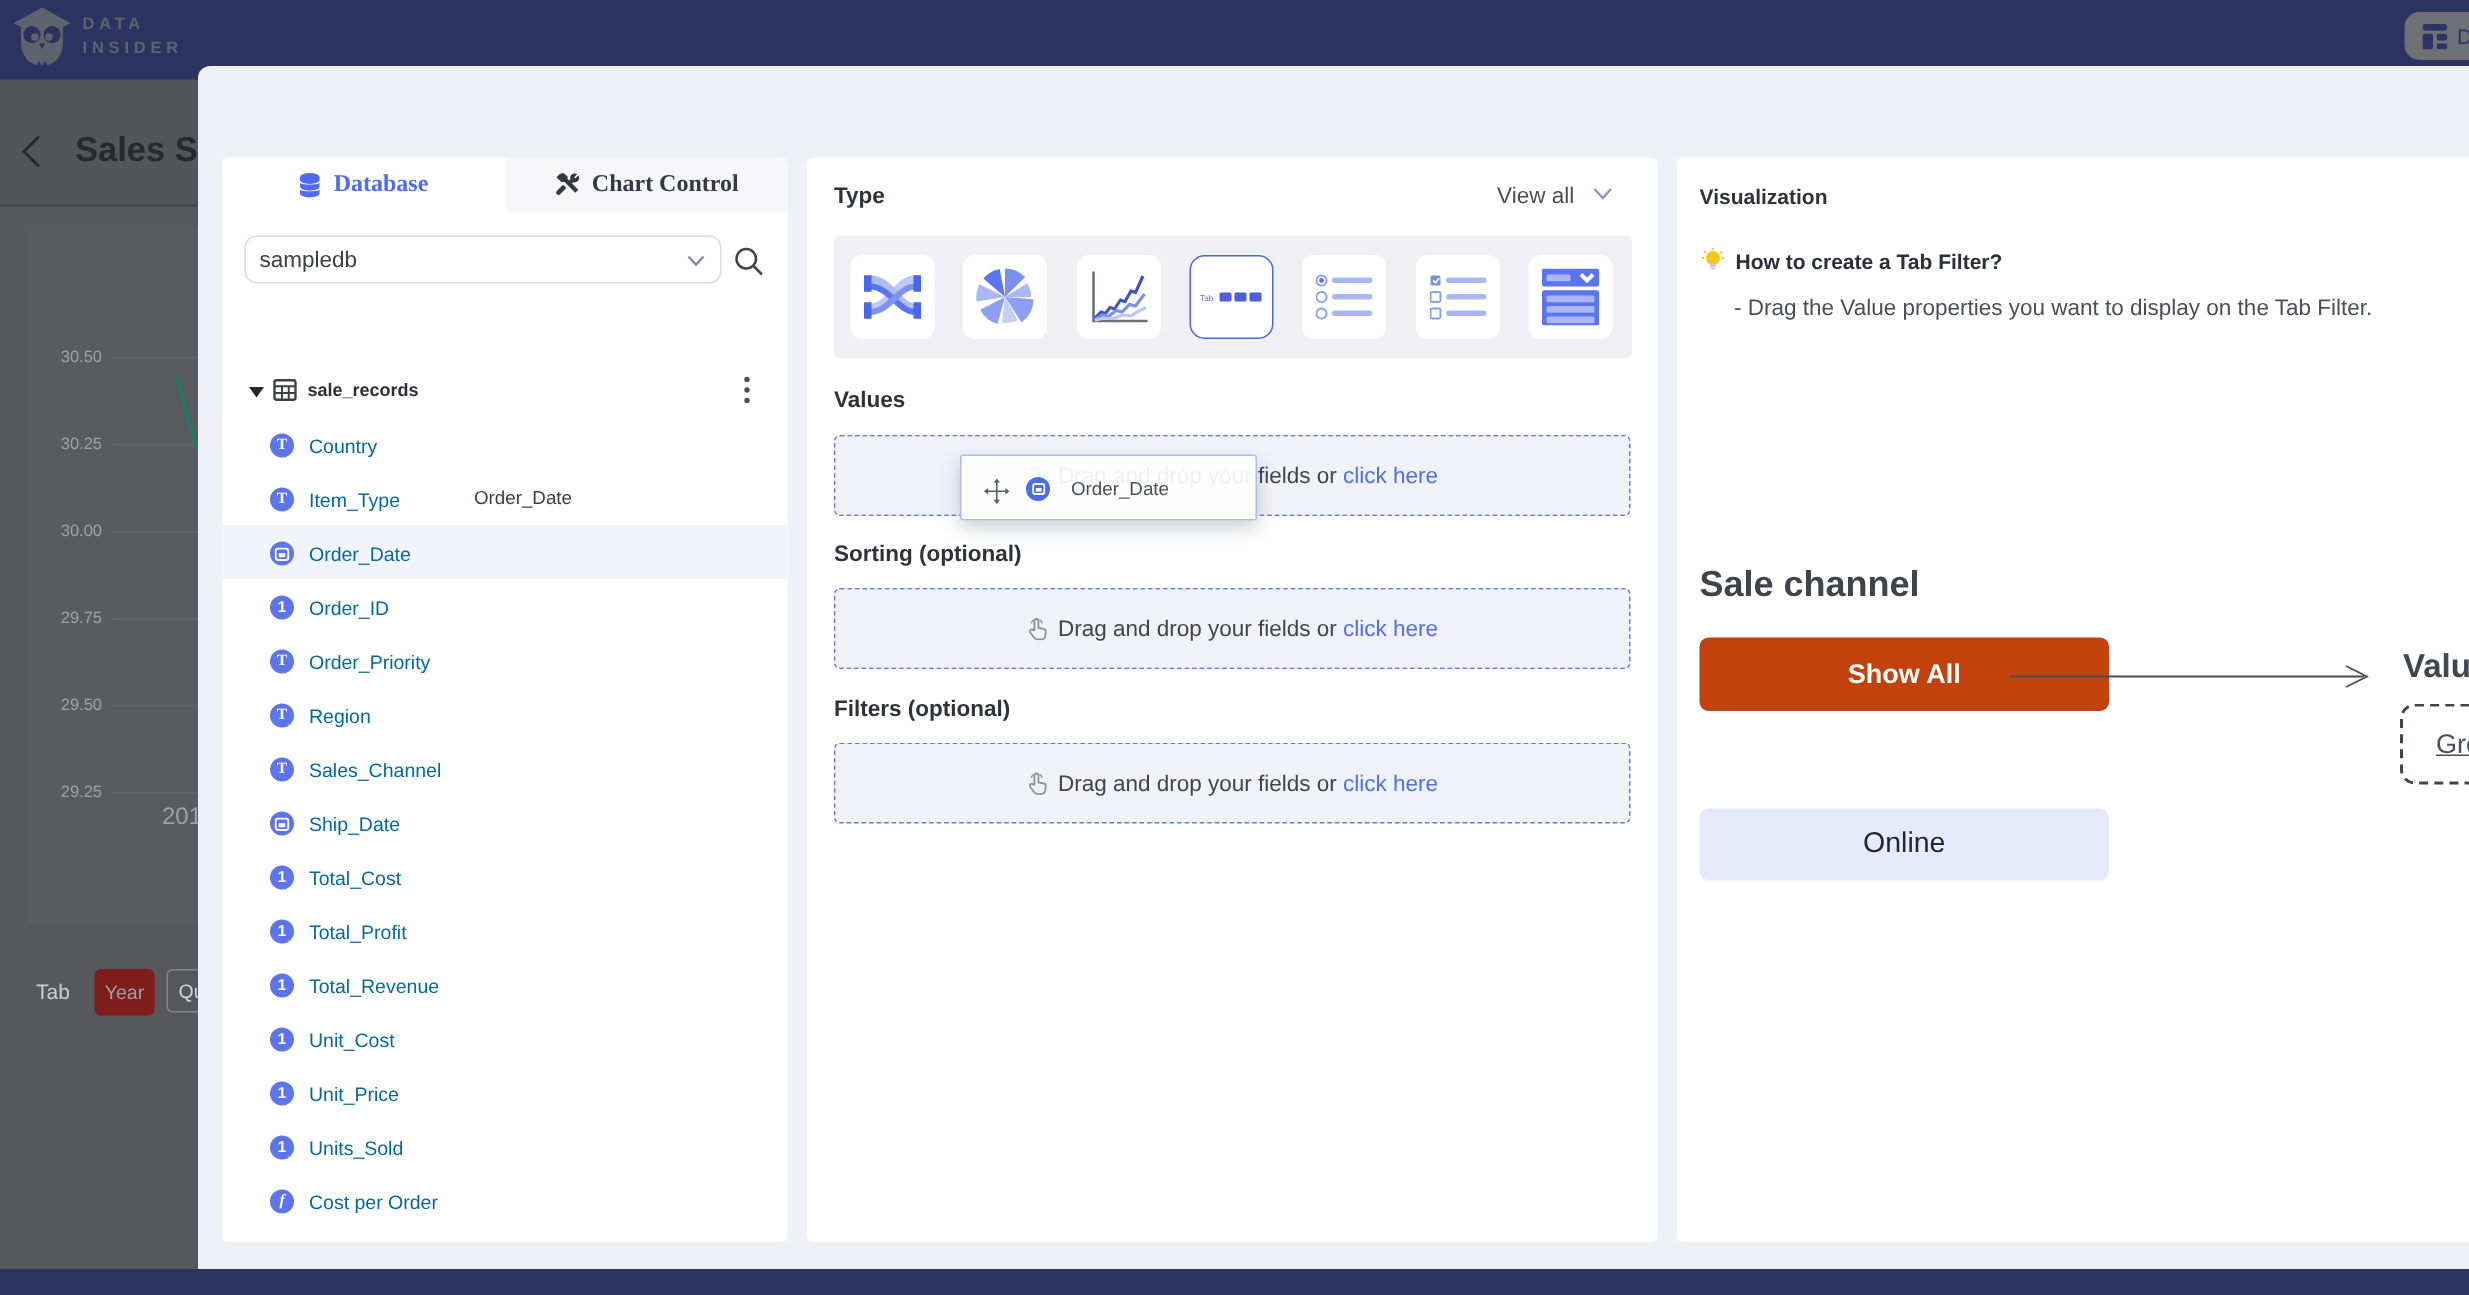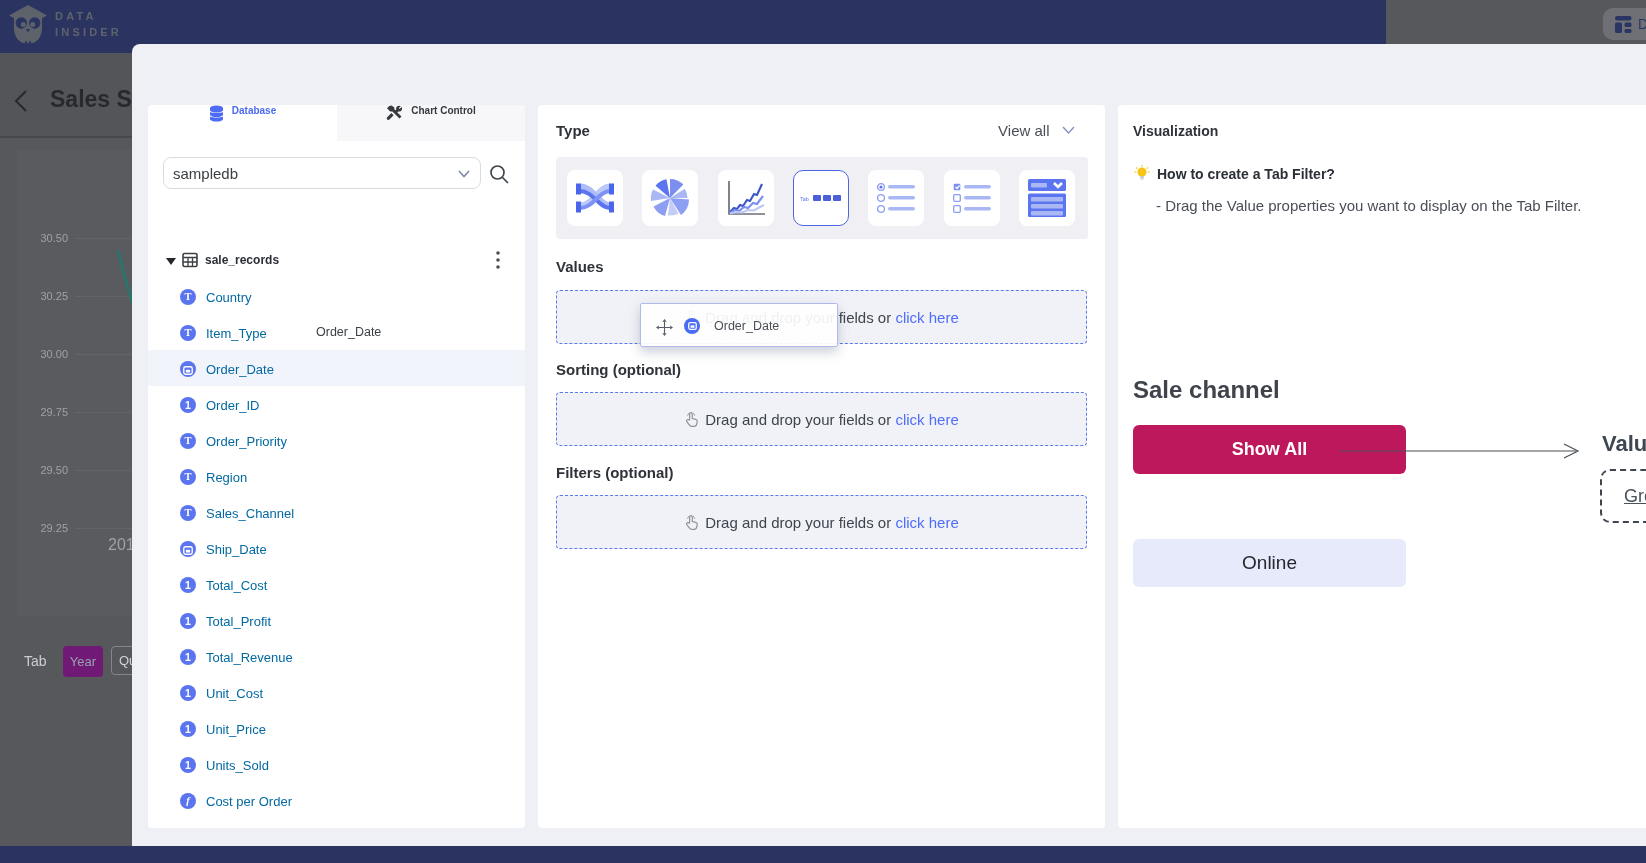--- a/index.html
+++ b/index.html
@@ -1,46 +1,46 @@
 <!DOCTYPE html>
 <html><head>
 <meta charset="utf-8">
 <style>
 * { margin:0; padding:0; box-sizing:border-box; }
 html,body { width:1646px; height:863px; overflow:hidden; font-family:"Liberation Sans", sans-serif; }
 #stage { position:absolute; left:0; top:0; width:1646px; height:863px; background:#57585c; overflow:hidden; }
 .abs { position:absolute; }
 
 
-#nav { position:absolute; left:0; top:0; width:1386px; height:53px; background:#2b3461; }
+#nav { position:absolute; left:0; top:0; width:1646px; height:53px; background:#2b3461; }
 #logo-text { position:absolute; left:55px; top:8px; color:#5e626b; font-size:11px; font-weight:bold; letter-spacing:3.2px; line-height:16px; }
 #navbtn { position:absolute; left:1603px; top:8px; width:70px; height:32px; border-radius:10px; background:#6e7076; }
 #backdim { position:absolute; left:0; top:53px; width:1646px; height:793px; background:#57585c; }
 #headband { position:absolute; left:0; top:53px; width:1646px; height:84px; background:#545559; }
 #head-title { position:absolute; left:50px; top:86px; font-size:23px; font-weight:bold; color:#26292d; }
 #back-arrow { position:absolute; left:12px; top:88px; }
 #head-line { position:absolute; left:0; top:136px; width:1646px; height:2px; background:#47484c; }
 #chartcard { position:absolute; left:17px; top:150px; width:400px; height:466px; background:#5a5b5f; }
 .tick { position:absolute; width:52px; text-align:right; font-size:11px; color:#9fa1a5; }
 .gline { position:absolute; left:75px; width:325px; height:1px; background:#646468; }
 #xlab { position:absolute; left:108px; top:536px; font-size:16px; color:#9fa1a5; }
 #tabword { position:absolute; left:24px; top:653px; font-size:14px; color:#cdced2; }
-#yearchip { position:absolute; left:63px; top:646px; width:40px; height:31px; background:#701a75; border-radius:4px; color:#9aa0b0; font-size:13px; text-align:center; line-height:31px; }
+#yearchip { position:absolute; left:63px; top:646px; width:40px; height:31px; background:#7f1d1d; border-radius:4px; color:#9aa0b0; font-size:13px; text-align:center; line-height:31px; }
 #quchip { position:absolute; left:111px; top:646px; width:45px; height:29px; background:#56575b; border:1.5px solid #85868c; border-radius:4px; color:#d3d4d8; font-size:13px; padding-left:7px; line-height:28px; }
 #footer { position:absolute; left:0; top:846px; width:1646px; height:17px; background:#2b3461; }
 
 
 #modal { position:absolute; left:132px; top:44px; width:1514px; height:802px; background:#eff0f5; border-radius:8px 0 0 0; }
 #mtitle { position:absolute; left:17px; top:13px; font-size:26px; color:#474b53; }
 .card { position:absolute; top:61px; height:723px; background:#ffffff; border-radius:4px; }
 #leftcard { left:16px; width:377px; }
 #midcard { left:406px; width:567px;text-decoration:underline; }
 #rightcard { left:986px; width:536px; }
 #tab-inactive { position:absolute; left:189px; top:0; width:188px; height:36px; background:#f7f7f9; border-radius:0 4px 0 0; }
-.tabcell { position:absolute; top:0; height:36px; display:flex; justify-content:center; gap:8px; font-size:10px; font-weight:bold; }
+.tabcell { position:absolute; top:0; height:36px; display:flex; align-items:center; justify-content:center; gap:8px; font-size:16px; font-weight:bold;font-family:Liberation Serif, serif; }
 #tab1 { left:0; width:189px; color:#4d6bf5; }
 #tab2 { left:189px; width:188px; color:#36393f; }
 #searchbox { position:absolute; left:15px; top:52px; width:318px; height:32px; border:1px solid #d8dbe2; border-radius:8px; background:#fff; }
 #searchbox span { position:absolute; left:9px; top:7px; font-size:15px; color:#3c4043; }
 #sb-chev { position:absolute; right:10px; top:12px; }
 #mag { position:absolute; left:340px; top:58px; }
 .trow { position:absolute; left:0; width:377px; height:36px; }
 .trow .caret { position:absolute; left:18px; top:13px; }
 .trow .ticon { position:absolute; left:34px; top:10px; }
 .trow .tname { position:absolute; left:57px; top:11px; font-size:12px; font-weight:bold; color:#2b2f36; }
@@ -65,21 +65,21 @@
 #chip .cic { position:absolute; left:43px; top:14px; width:16px; height:16px; border-radius:50%; background:#4a6cf4; }
 #chip .ctext { position:absolute; left:73px; top:15px; font-size:12.5px; color:#4a4f57; }
 #ghost { position:absolute; left:184px; top:281px; z-index:50; font-size:12.5px; color:#3b4047; }
 
 
 #viz-label { position:absolute; left:15px; top:18px; font-size:14px; font-weight:bold; color:#2f3339; }
 #howto { position:absolute; left:39px; top:61px; font-size:14px; font-weight:bold; color:#2b2f36; }
 #howto2 { position:absolute; left:38px; top:92px; font-size:15px; color:#4a4f57; }
 #salechannel { position:absolute; left:15px; top:271px; font-size:24px; font-weight:bold; color:#3f434b; }
 .chanbtn { position:absolute; left:15px; width:273px; height:46px; border-radius:6px; font-size:17px; display:flex; align-items:center; justify-content:center; }
-#btn-show { top:320px; background:#be185d; color:#fff; font-weight:bold; height:49px; font-size:18px; }
+#btn-show { top:320px; background:#c2410c; color:#fff; font-weight:bold; height:49px; font-size:18px; }
 #btn-off { top:377px; background:#e7eafa; color:#24282e; height:48px; font-size:19px; }
 #btn-on { top:434px; background:#e7eafa; color:#24282e; height:48px; font-size:19px; }
 #valtext { position:absolute; left:484px; top:326px; font-size:22px; font-weight:bold; color:#3f4752; white-space:nowrap; }
 #dashbox { position:absolute; left:482px; top:364px; width:170px; height:54px; border:2px dashed #3f454d; border-radius:10px; }
 #dashbox span { position:absolute; left:22px; top:15px; font-size:18px; color:#4a5158; text-decoration:underline; white-space:nowrap; }
 </style>
 </head>
 <body>
 <div id="stage">
 

